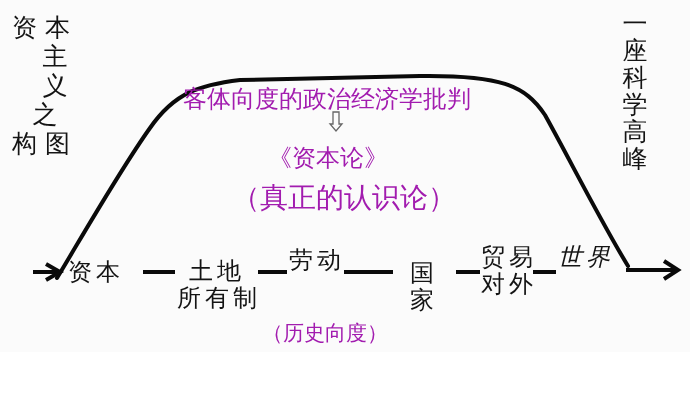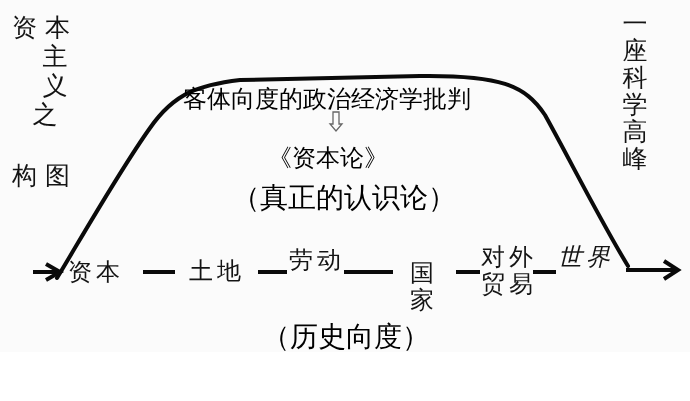--- a/index.html
+++ b/index.html
@@ -1,20 +1,20 @@
 <!DOCTYPE html>
 <html><head>
 <meta charset="utf-8">
 <style>
   html, body { margin:0; padding:0; background:#ffffff; }
   body { width:690px; height:401px; position:relative; overflow:hidden;
          font-family: "DejaVu Serif", "Liberation Serif", serif; color:#111; }
   .bg-panel { position:absolute; left:0; top:0; width:690px; height:352px; background:#fbfbfb; }
   svg.lines { position:absolute; left:0; top:0; }
-  .t { position:absolute; font-size:25px; line-height:1; white-space:nowrap; color:#000000; }
+  .t { position:absolute; font-size:25px; line-height:1; white-space:nowrap; color:#a21caf; }
   .vcol { position:absolute; font-size:25px; line-height:27px; text-align:center; color:#141414; }
   .vgrid { position:absolute; font-size:25px; line-height:29px; color:#141414; }
   .node { position:absolute; font-size:24px; line-height:27px; text-align:center; white-space:nowrap; color:#141414; letter-spacing:4px; }
 </style>
 </head>
 <body>
 
 <div class="bg-panel"></div>
 
 <svg class="lines" width="690" height="401" viewBox="0 0 690 401">
@@ -35,50 +35,51 @@
 
   <g fill="none" stroke="#666" stroke-width="1.3">
     <path d="M 333 112 L 339 112 L 339 124 L 342 124 L 336 131 L 330 124 L 333 124 Z"></path>
   </g>
 </svg>
 
 <div class="vgrid" style="left:5px; top:13px; width:80px; text-align:center;">
   <div style="letter-spacing:8px;">资本</div>
   <div style="letter-spacing:8px;margin-left:28px;">主义</div>
   <div>之</div>
-  <div style="letter-spacing:8px;margin-top:32px;">构图</div>
+  <div style="letter-spacing:8px;">构图</div>
 </div>
 
 <div class="vcol" style="left:620px; top:10px; width:30px;">
   <div>一</div>
   <div>座</div>
   <div>科</div>
   <div>学</div>
   <div>高</div>
   <div>峰</div>
 </div>
 
 <div class="t" style="left:183px; top:87px; font-size:24px;">客体向度的政治经济学批判</div>
 <div class="t" style="left:268px; top:146px; font-size:24px;">《资本论》</div>
 <div class="t" style="left:232px; top:184px; font-size:28px;">（真正的认识论）</div>
 
 <div class="node" style="left:68px; top:259px;">
   <div>资本</div>
 </div>
 <div class="node" style="left:177px; top:258px; width:80px;">
   <div>土地</div>
+  <div>所有制</div>
 </div>
 <div class="node" style="left:288px; top:247px; width:58px;">
   <div>劳动</div>
 </div>
 <div class="node" style="left:407px; top:260px; width:30px; letter-spacing:0;">
   <div>国</div>
   <div>家</div>
 </div>
 <div class="node" style="left:481px; top:244px; width:54px;">
+  <div>贸易</div>
   <div>对外</div>
-  <div>贸易</div>
 </div>
 <div class="node" style="left:557px; top:244px; width:58px;font-style:italic;">
   <div>世界</div>
 </div>
 
-<div class="t" style="left:262px; top:323px; font-size:28px;">（历史向度）</div>
+<div class="t" style="left:262px; top:323px; font-size:21px;">（历史向度）</div>
 
 </body></html>

